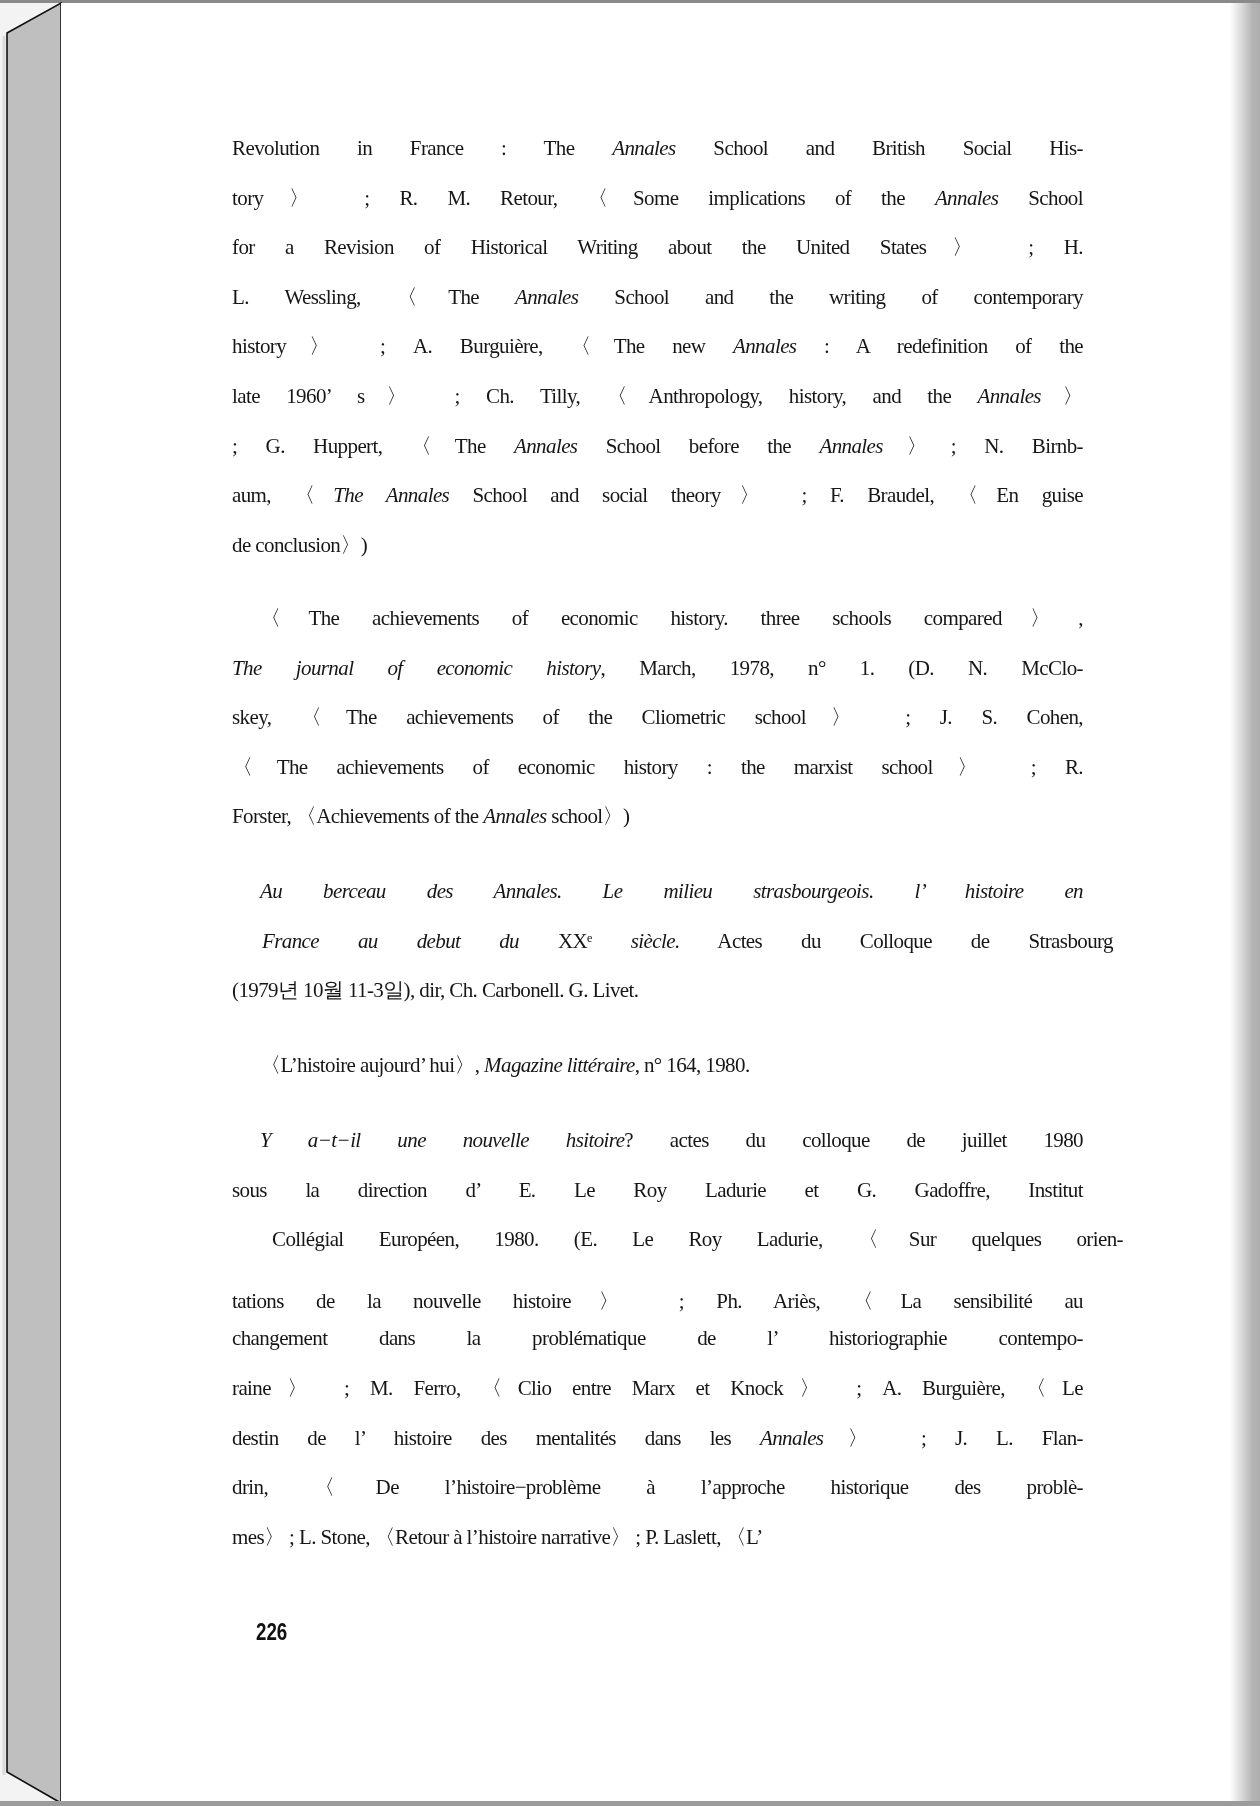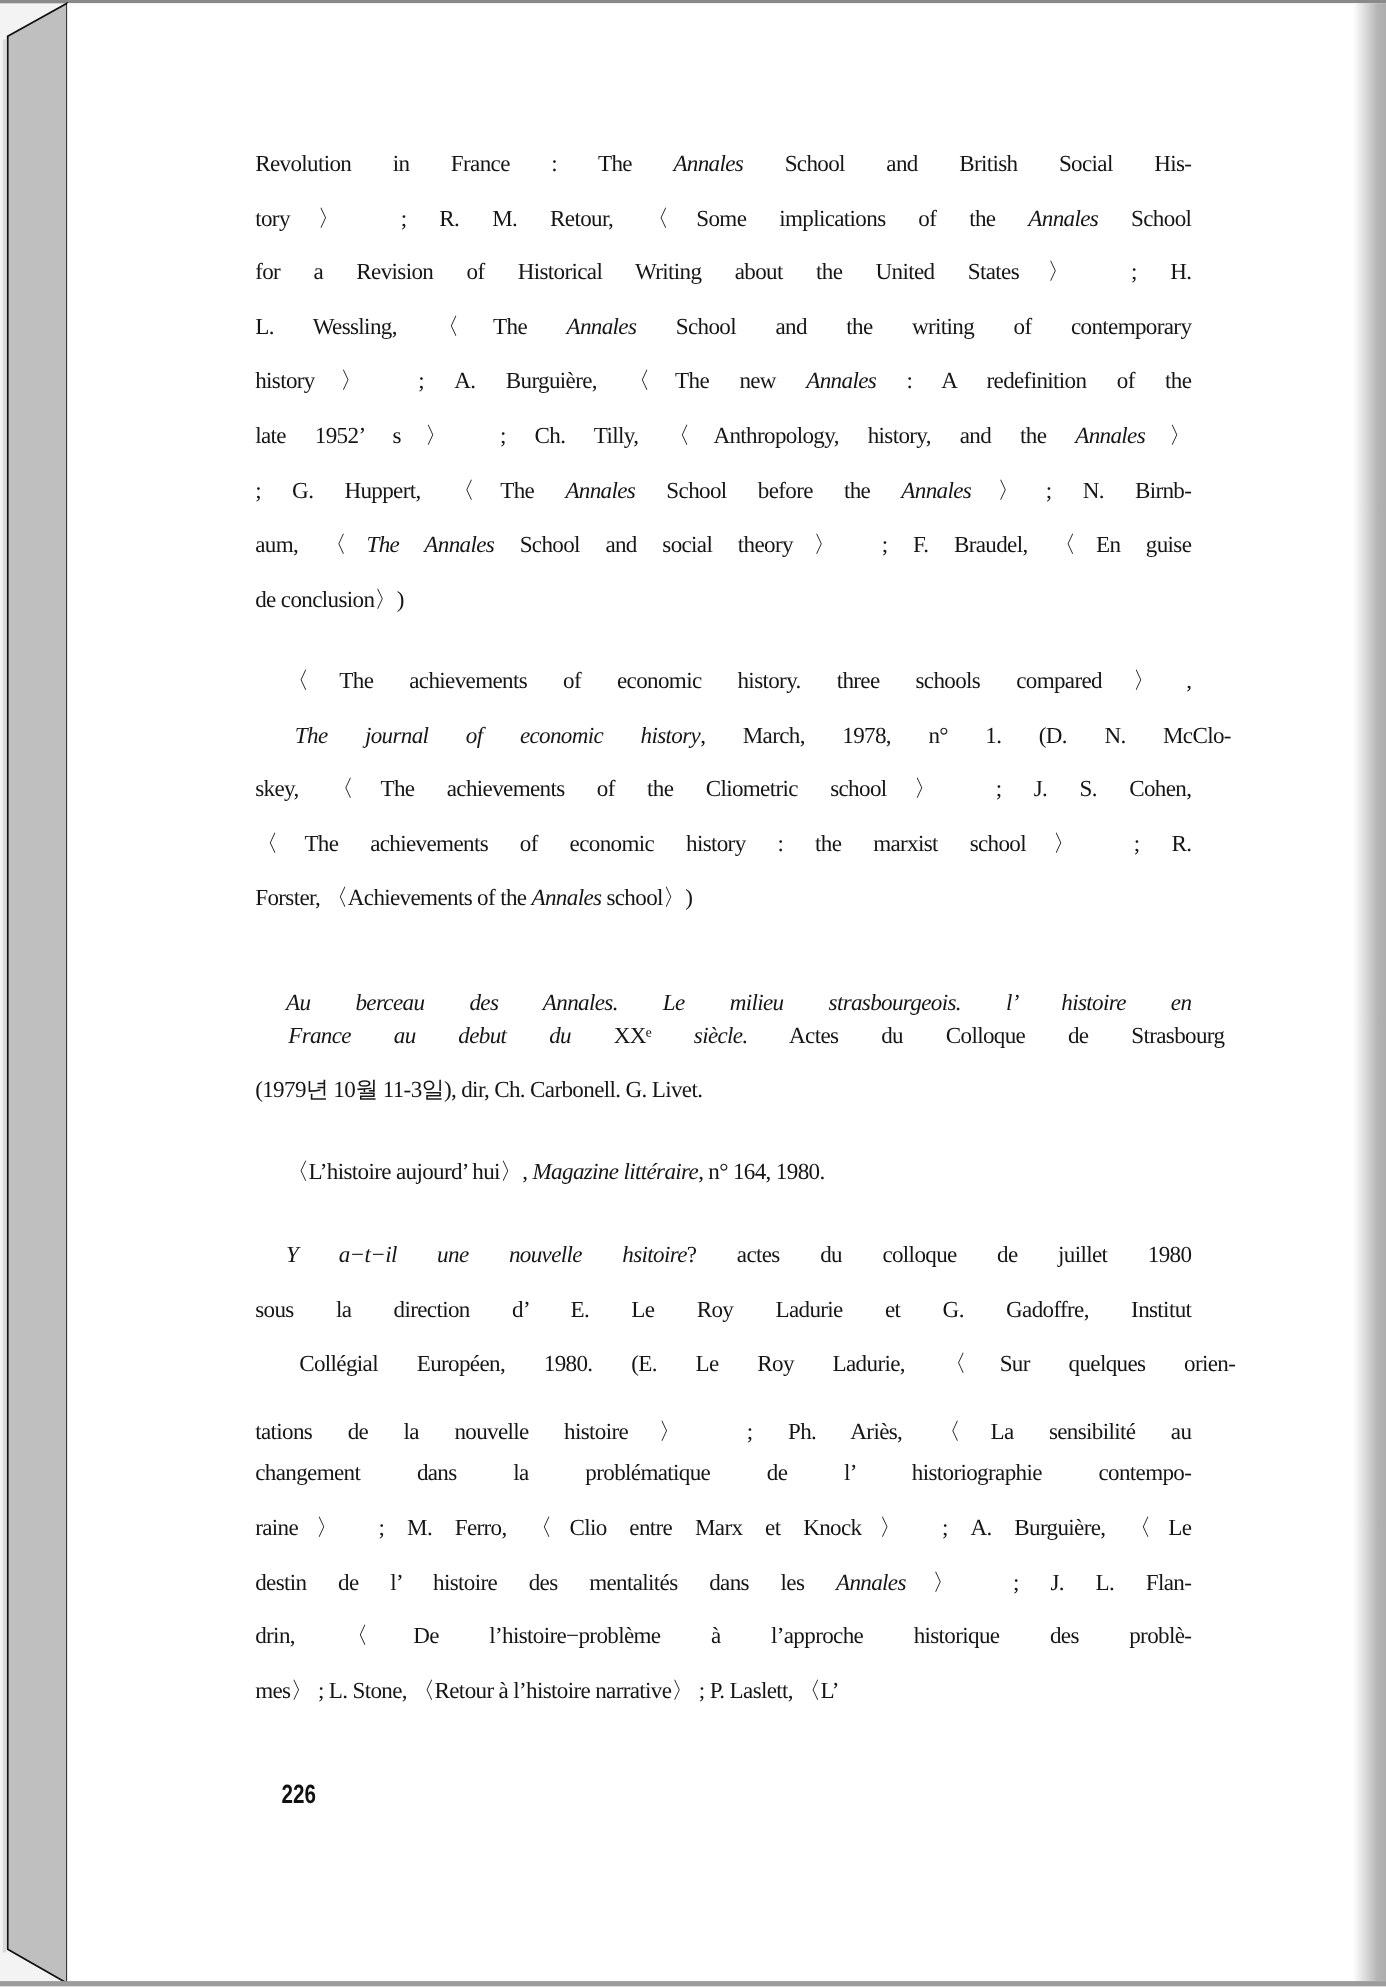--- a/index.html
+++ b/index.html
@@ -52,34 +52,34 @@
 <div class="right-shadow"></div>
 <div class="bottom-border"></div>
 
 <div class="text-block" id="text-block">
     <div>
       <div class="line" style="top: 128px;"><span>Revolution in France : The </span><span class="it">Annales</span><span> School and British Social His-</span></div>
       <div class="line" style="top: 177.6px;"><span>tory〉 ; R. M. Retour, 〈Some implications of the </span><span class="it">Annales</span><span> School</span></div>
       <div class="line" style="top: 227.2px;"><span>for a Revision of Historical Writing about the United States〉 ; H.</span></div>
       <div class="line" style="top: 276.8px;"><span>L. Wessling, 〈The </span><span class="it">Annales</span><span> School and the writing of contemporary</span></div>
       <div class="line" style="top: 326.4px; transform: scaleX(1); width: 851.016px;"><span>history〉 ; A. Burguière, 〈The new </span><span class="it">Annales</span><span> : A redefinition of the</span></div>
-      <div class="line" style="top: 376px;"><span>late 1952’ s〉 ; Ch. Tilly, 〈Anthropology, history, and the </span><span class="it">Annales</span><span>〉</span></div>
+      <div class="line" style="top: 376px;"><span>late 1960’ s〉 ; Ch. Tilly, 〈Anthropology, history, and the </span><span class="it">Annales</span><span>〉</span></div>
       <div class="line" style="top: 425.6px;"><span>; G. Huppert, 〈The </span><span class="it">Annales</span><span> School before the </span><span class="it">Annales</span><span>〉; N. Birnb-</span></div>
       <div class="line" style="top: 475.2px;"><span>aum, 〈</span><span class="it">The Annales</span><span> School and social theory〉 ; F. Braudel, 〈En guise</span></div>
       <div class="line last" style="top: 524.8px;"><span>de conclusion〉)</span></div>
     </div>
     <div>
       <div class="line indent" style="top: 598px;"><span>〈The achievements of economic history. three schools compared〉,</span></div>
-      <div class="line" style="top: 647.6px; margin-left: 36px;"><span class="it">The journal of economic history</span><span>, March, 1978, n° 1. (D. N. McClo-</span></div>
+      <div class="line" style="top: 647.6px;"><span class="it">The journal of economic history</span><span>, March, 1978, n° 1. (D. N. McClo-</span></div>
       <div class="line" style="top: 697.2px;"><span>skey, 〈The achievements of the Cliometric school〉 ; J. S. Cohen,</span></div>
       <div class="line" style="top: 746.8px;"><span>〈The achievements of economic history : the marxist school〉 ; R.</span></div>
       <div class="line last" style="top: 796.4px;"><span>Forster, 〈Achievements of the </span><span class="it">Annales</span><span> school〉)</span></div>
     </div>
     <div>
-      <div class="line indent" style="top: 871px; margin-top: 20px;"><span class="it">Au berceau des Annales. Le milieu strasbourgeois. l’ histoire en</span></div>
+      <div class="line indent" style="top: 871px;"><span class="it">Au berceau des Annales. Le milieu strasbourgeois. l’ histoire en</span></div>
       <div class="line" style="top: 920.6px; transform: scaleX(1); width: 851.016px; margin-left: 30px;"><span class="it">France au debut du </span><span> XXᵉ </span><span class="it">siècle.</span><span> Actes du Colloque de Strasbourg</span></div>
       <div class="line last" style="top: 970.2px;"><span>(1979년 10월 11-3일), dir, Ch. Carbonell. G. Livet.</span></div>
     </div>
     <div>
       <div class="line indent last" style="top: 1045px;"><span>〈L’histoire aujourd’ hui〉, </span><span class="it">Magazine littéraire</span><span>, n° 164, 1980.</span></div>
     </div>
     <div>
       <div class="line indent" style="top: 1120px; font-family: Liberation Serif, serif;"><span class="it">Y a−t−il une nouvelle hsitoire</span><span>? actes du colloque de juillet 1980</span></div>
       <div class="line" style="top: 1169.6px;"><span>sous la direction d’ E. Le Roy Ladurie et G. Gadoffre, Institut</span></div>
       <div class="line" style="top: 1219.2px; margin-left: 40px;"><span>Collégial Européen, 1980. (E. Le Roy Ladurie, 〈Sur quelques orien-</span></div>

